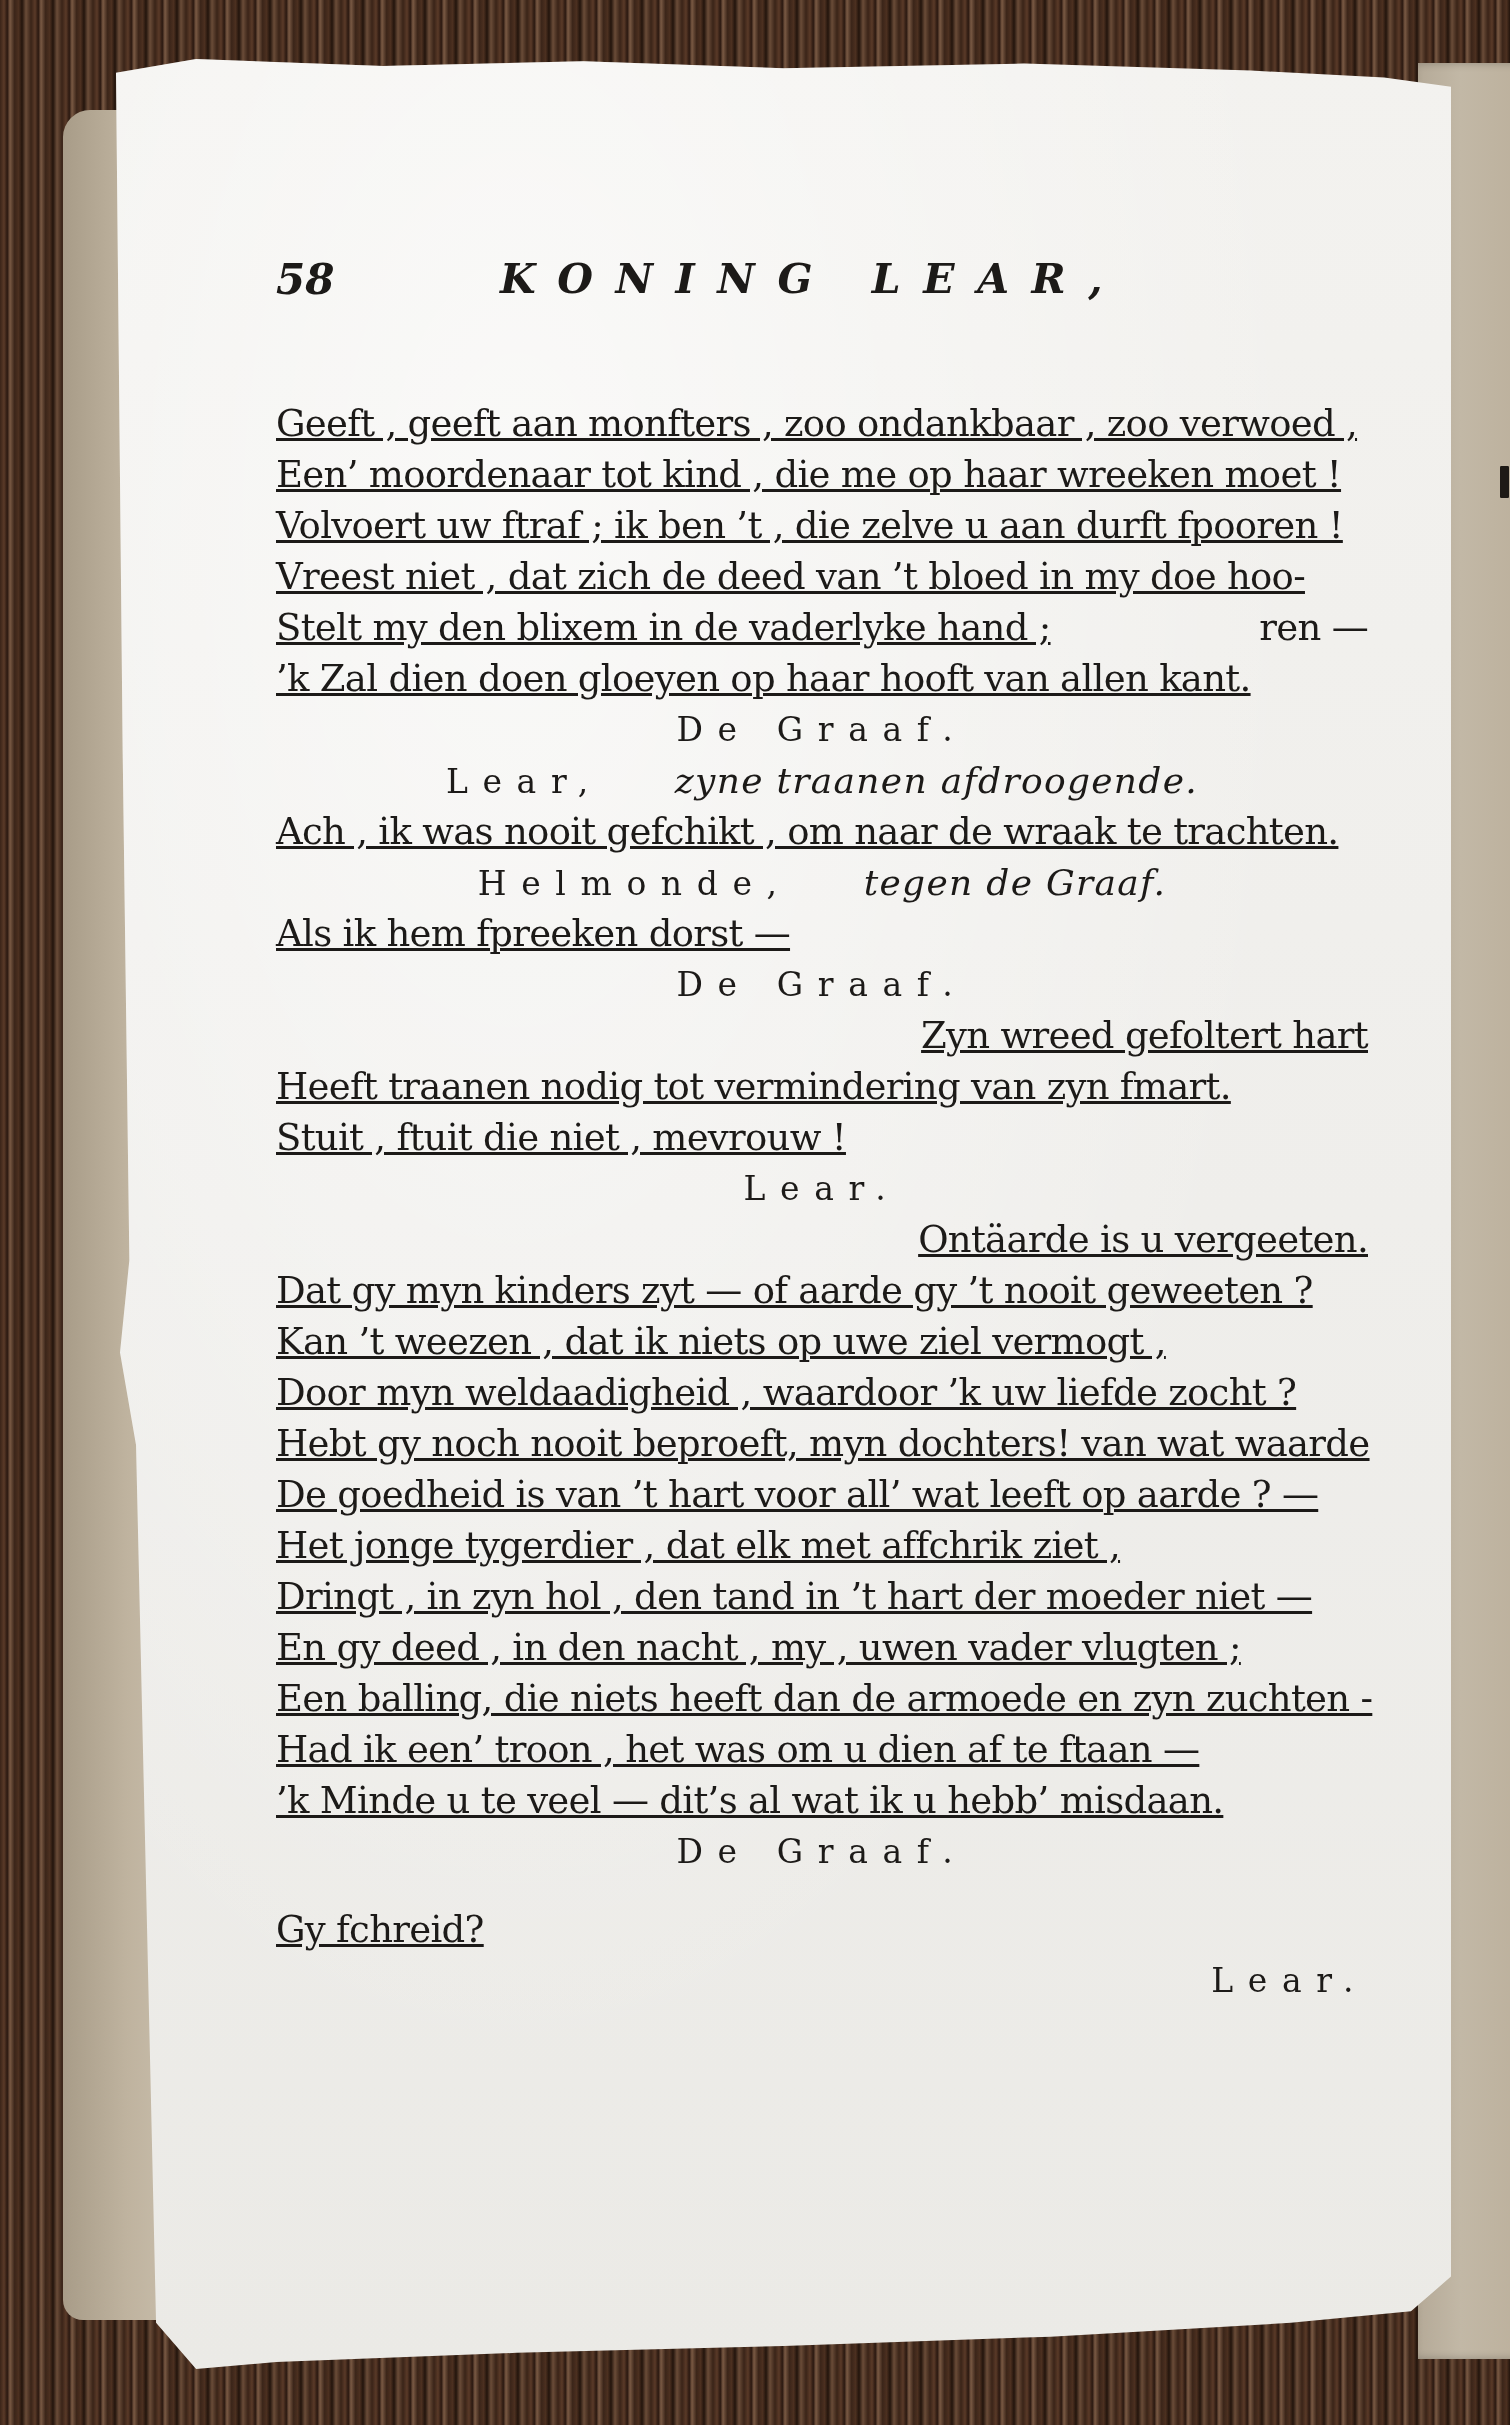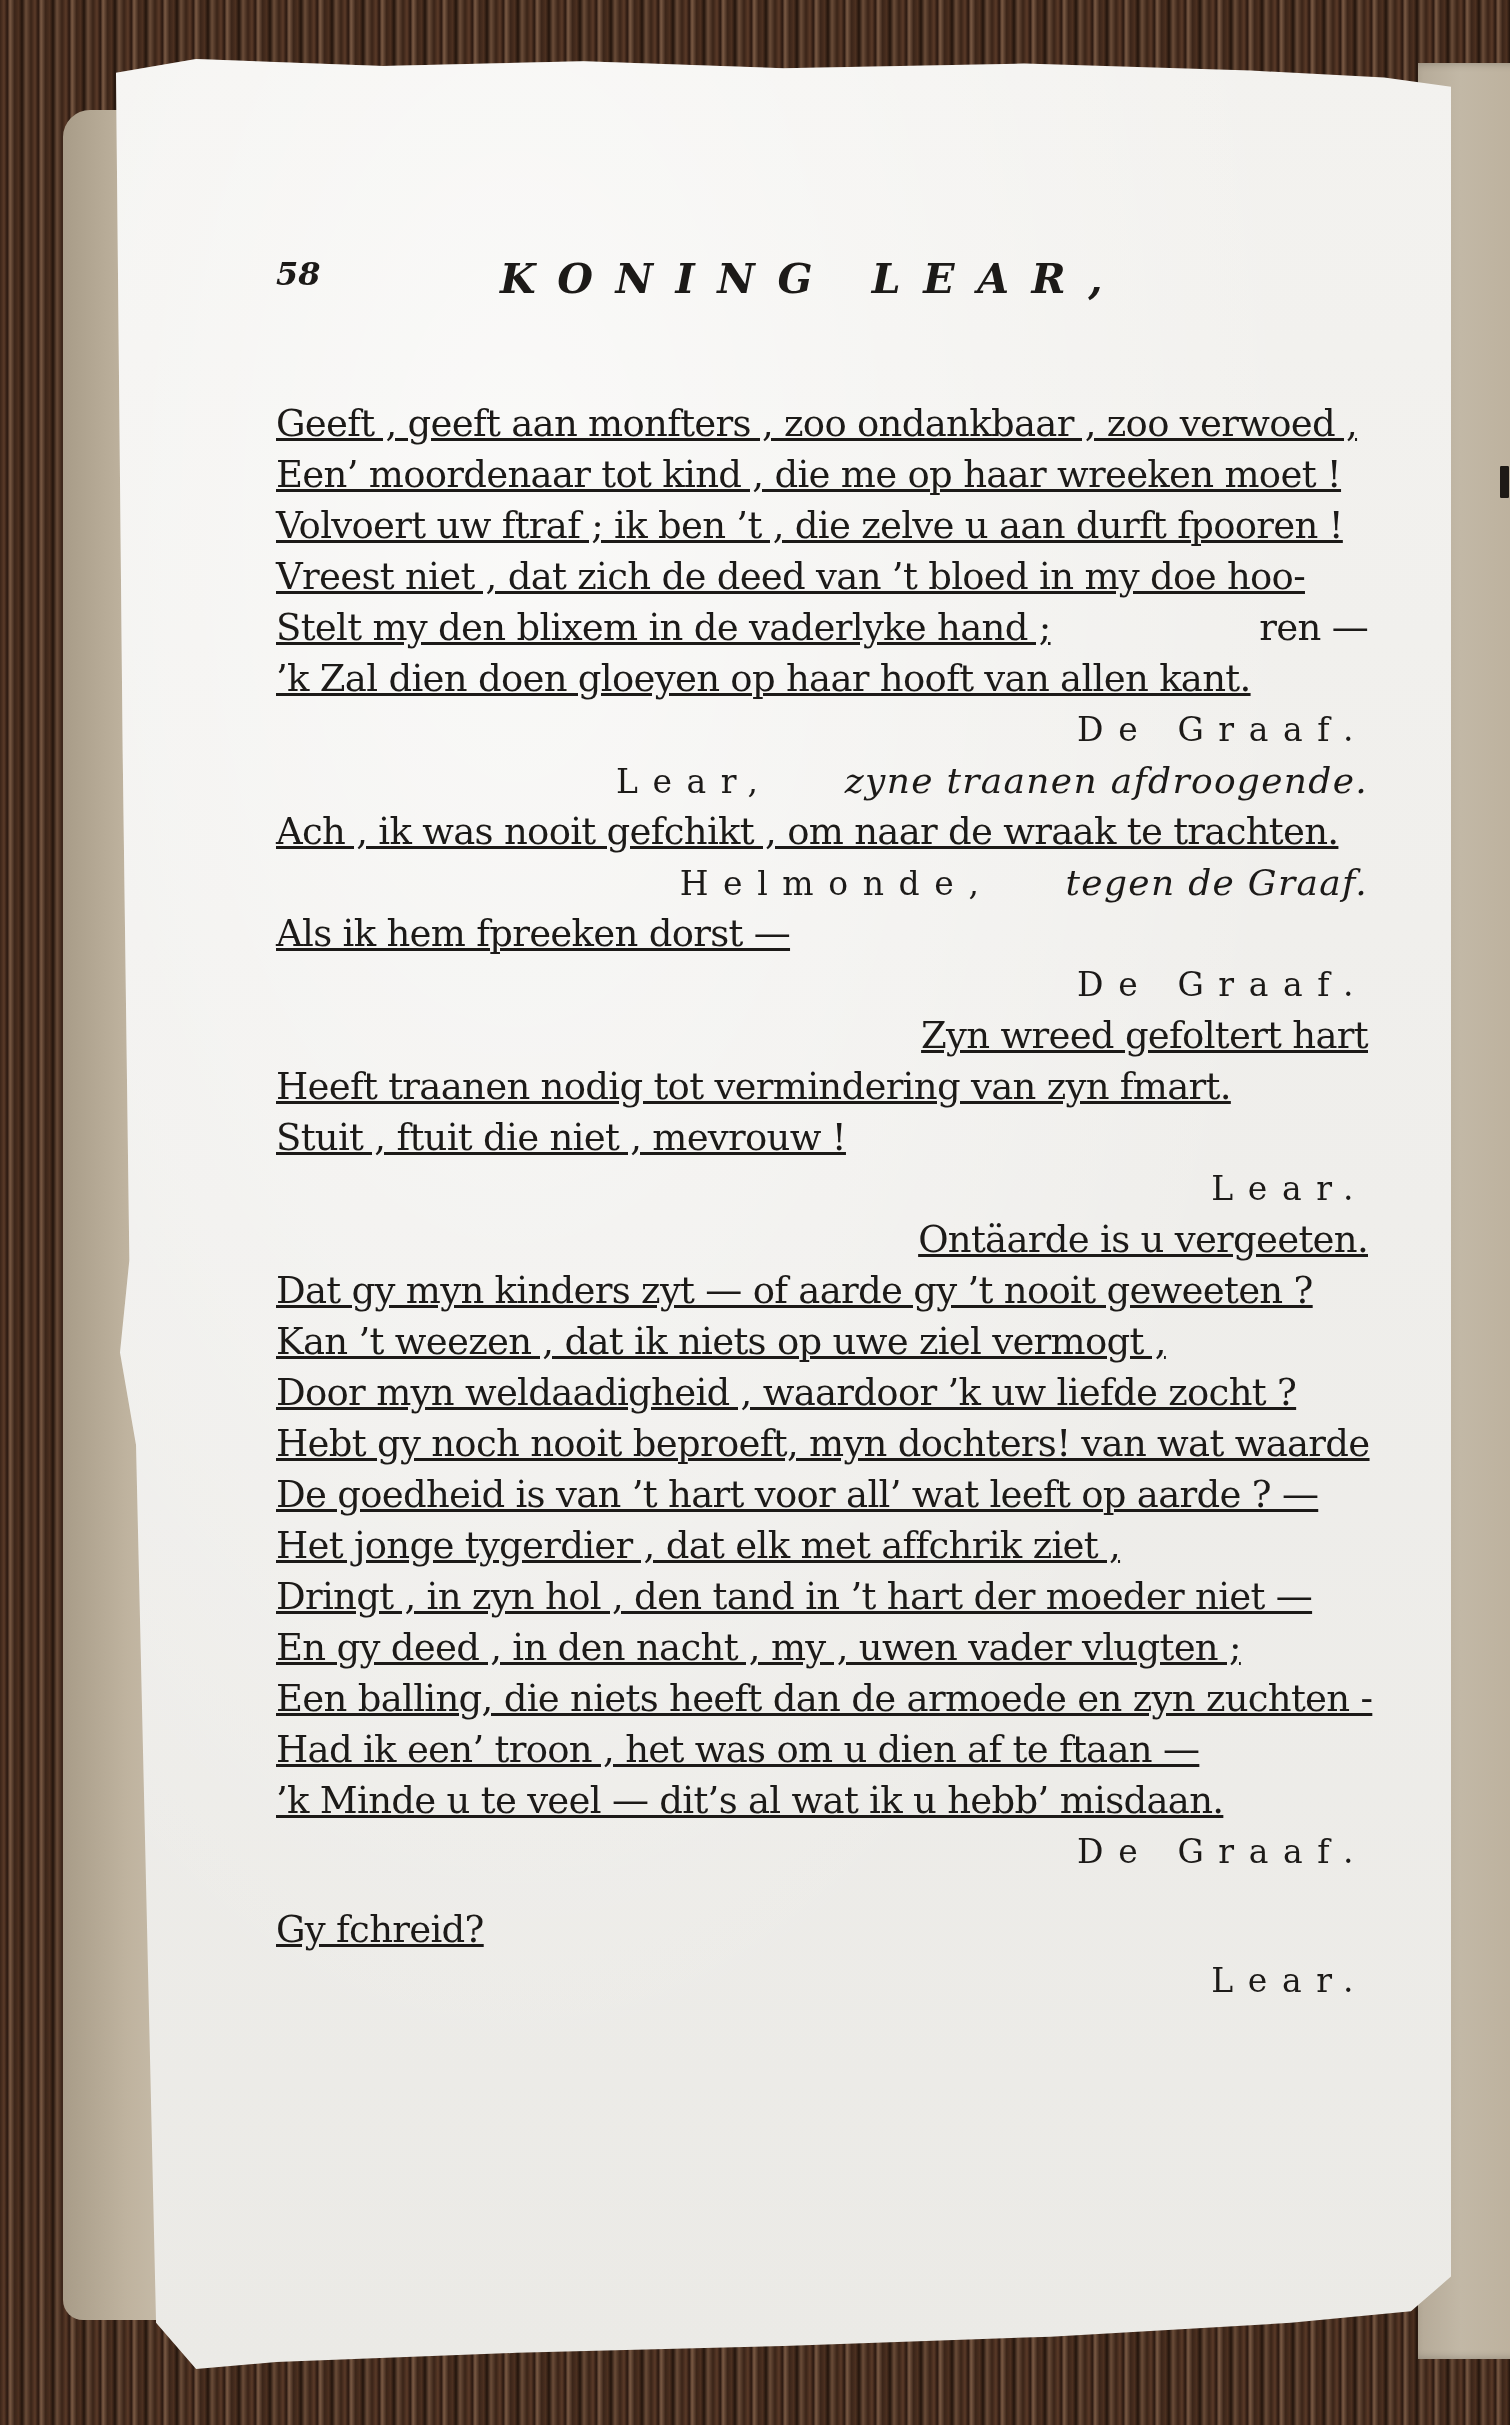--- a/index.html
+++ b/index.html
@@ -70,21 +70,21 @@
       position: absolute;
       top: 196px;
       left: 0;
       width: 1132px;
       height: 53px;
     }
     .page-number {
       position: absolute;
       left: 0;
       top: 0;
-      font-size: 32px;
+      font-size: 42px;
       font-style: italic;
       font-weight: bold;
     }
     .running-title {
       position: absolute;
       left: 206px;
       top: 0;
       font-size: 41px;
       font-style: italic;
       font-weight: bold;
@@ -107,21 +107,21 @@
     }
     .line.right {
       text-align: right;
     }
     .line .tail {
       float: right;
     }
     .speaker {
       height: 51px;
       line-height: 51px;
-      text-align: right;
+      text-align: center;
       font-size: 33px;
       letter-spacing: 14.6px;
       white-space: nowrap;
     }
     .speaker .direction {
       font-style: italic;
       letter-spacing: 1.3px;
       font-size: 36px;
       margin-left: 47px;
     }

